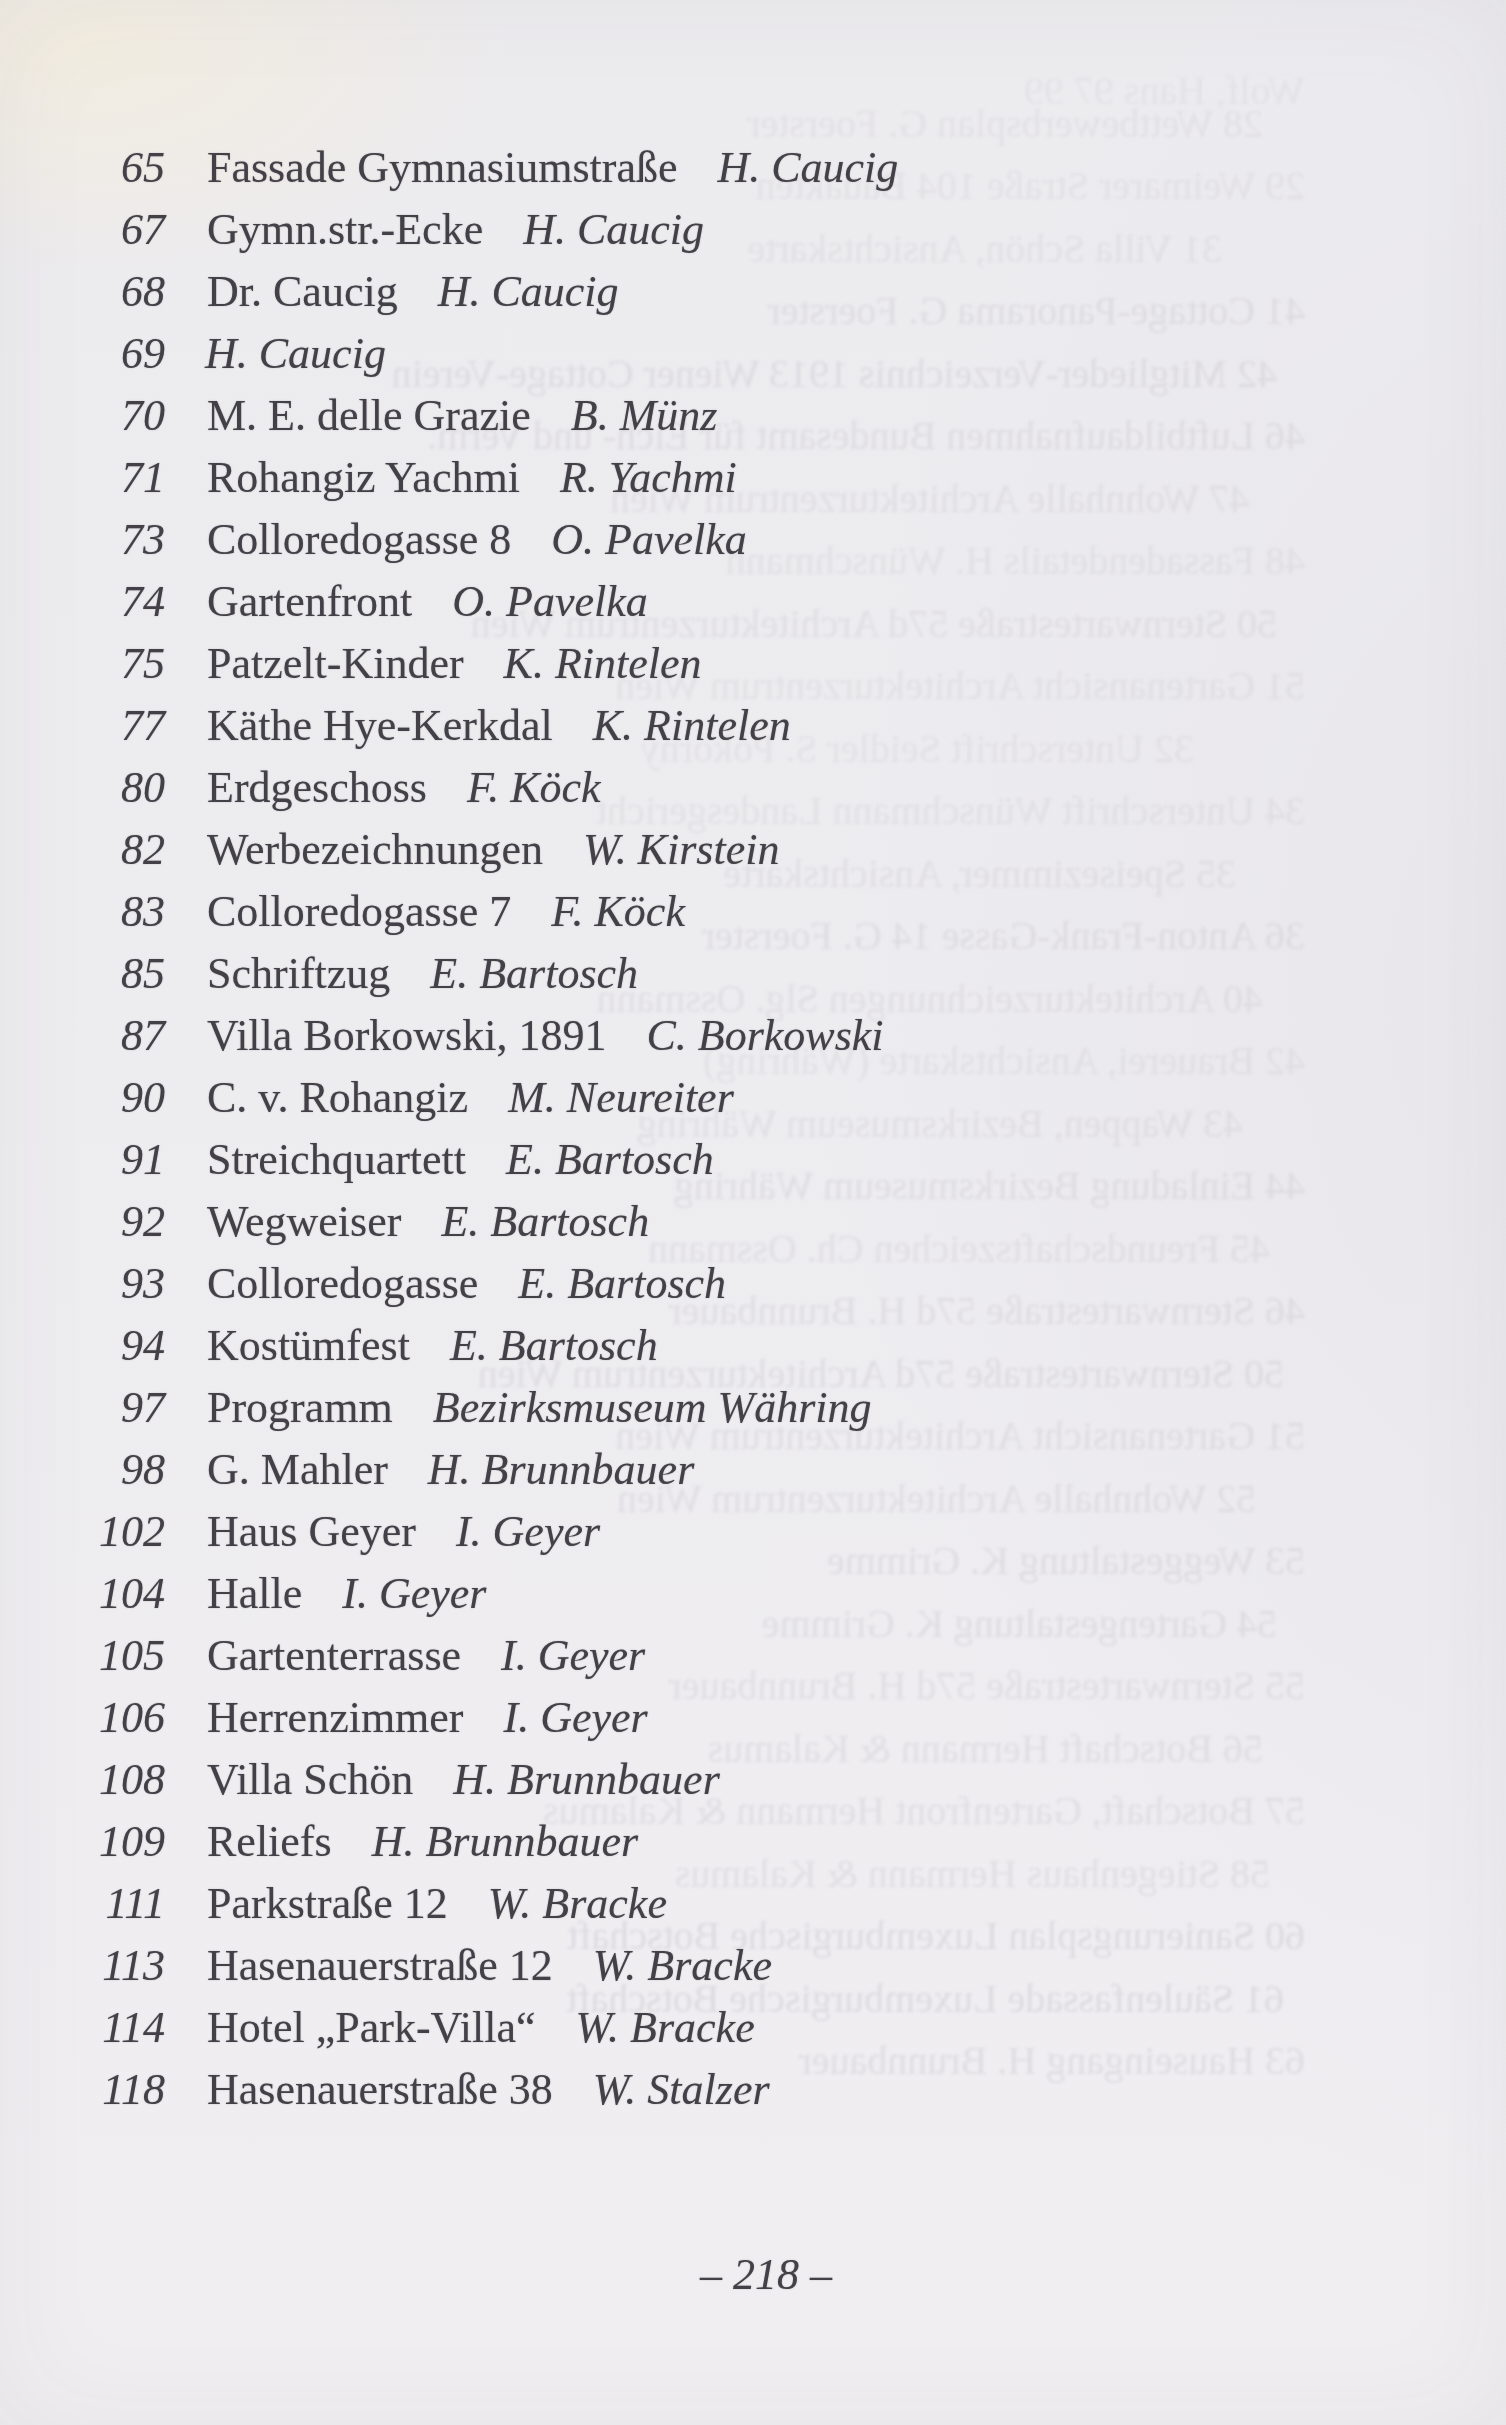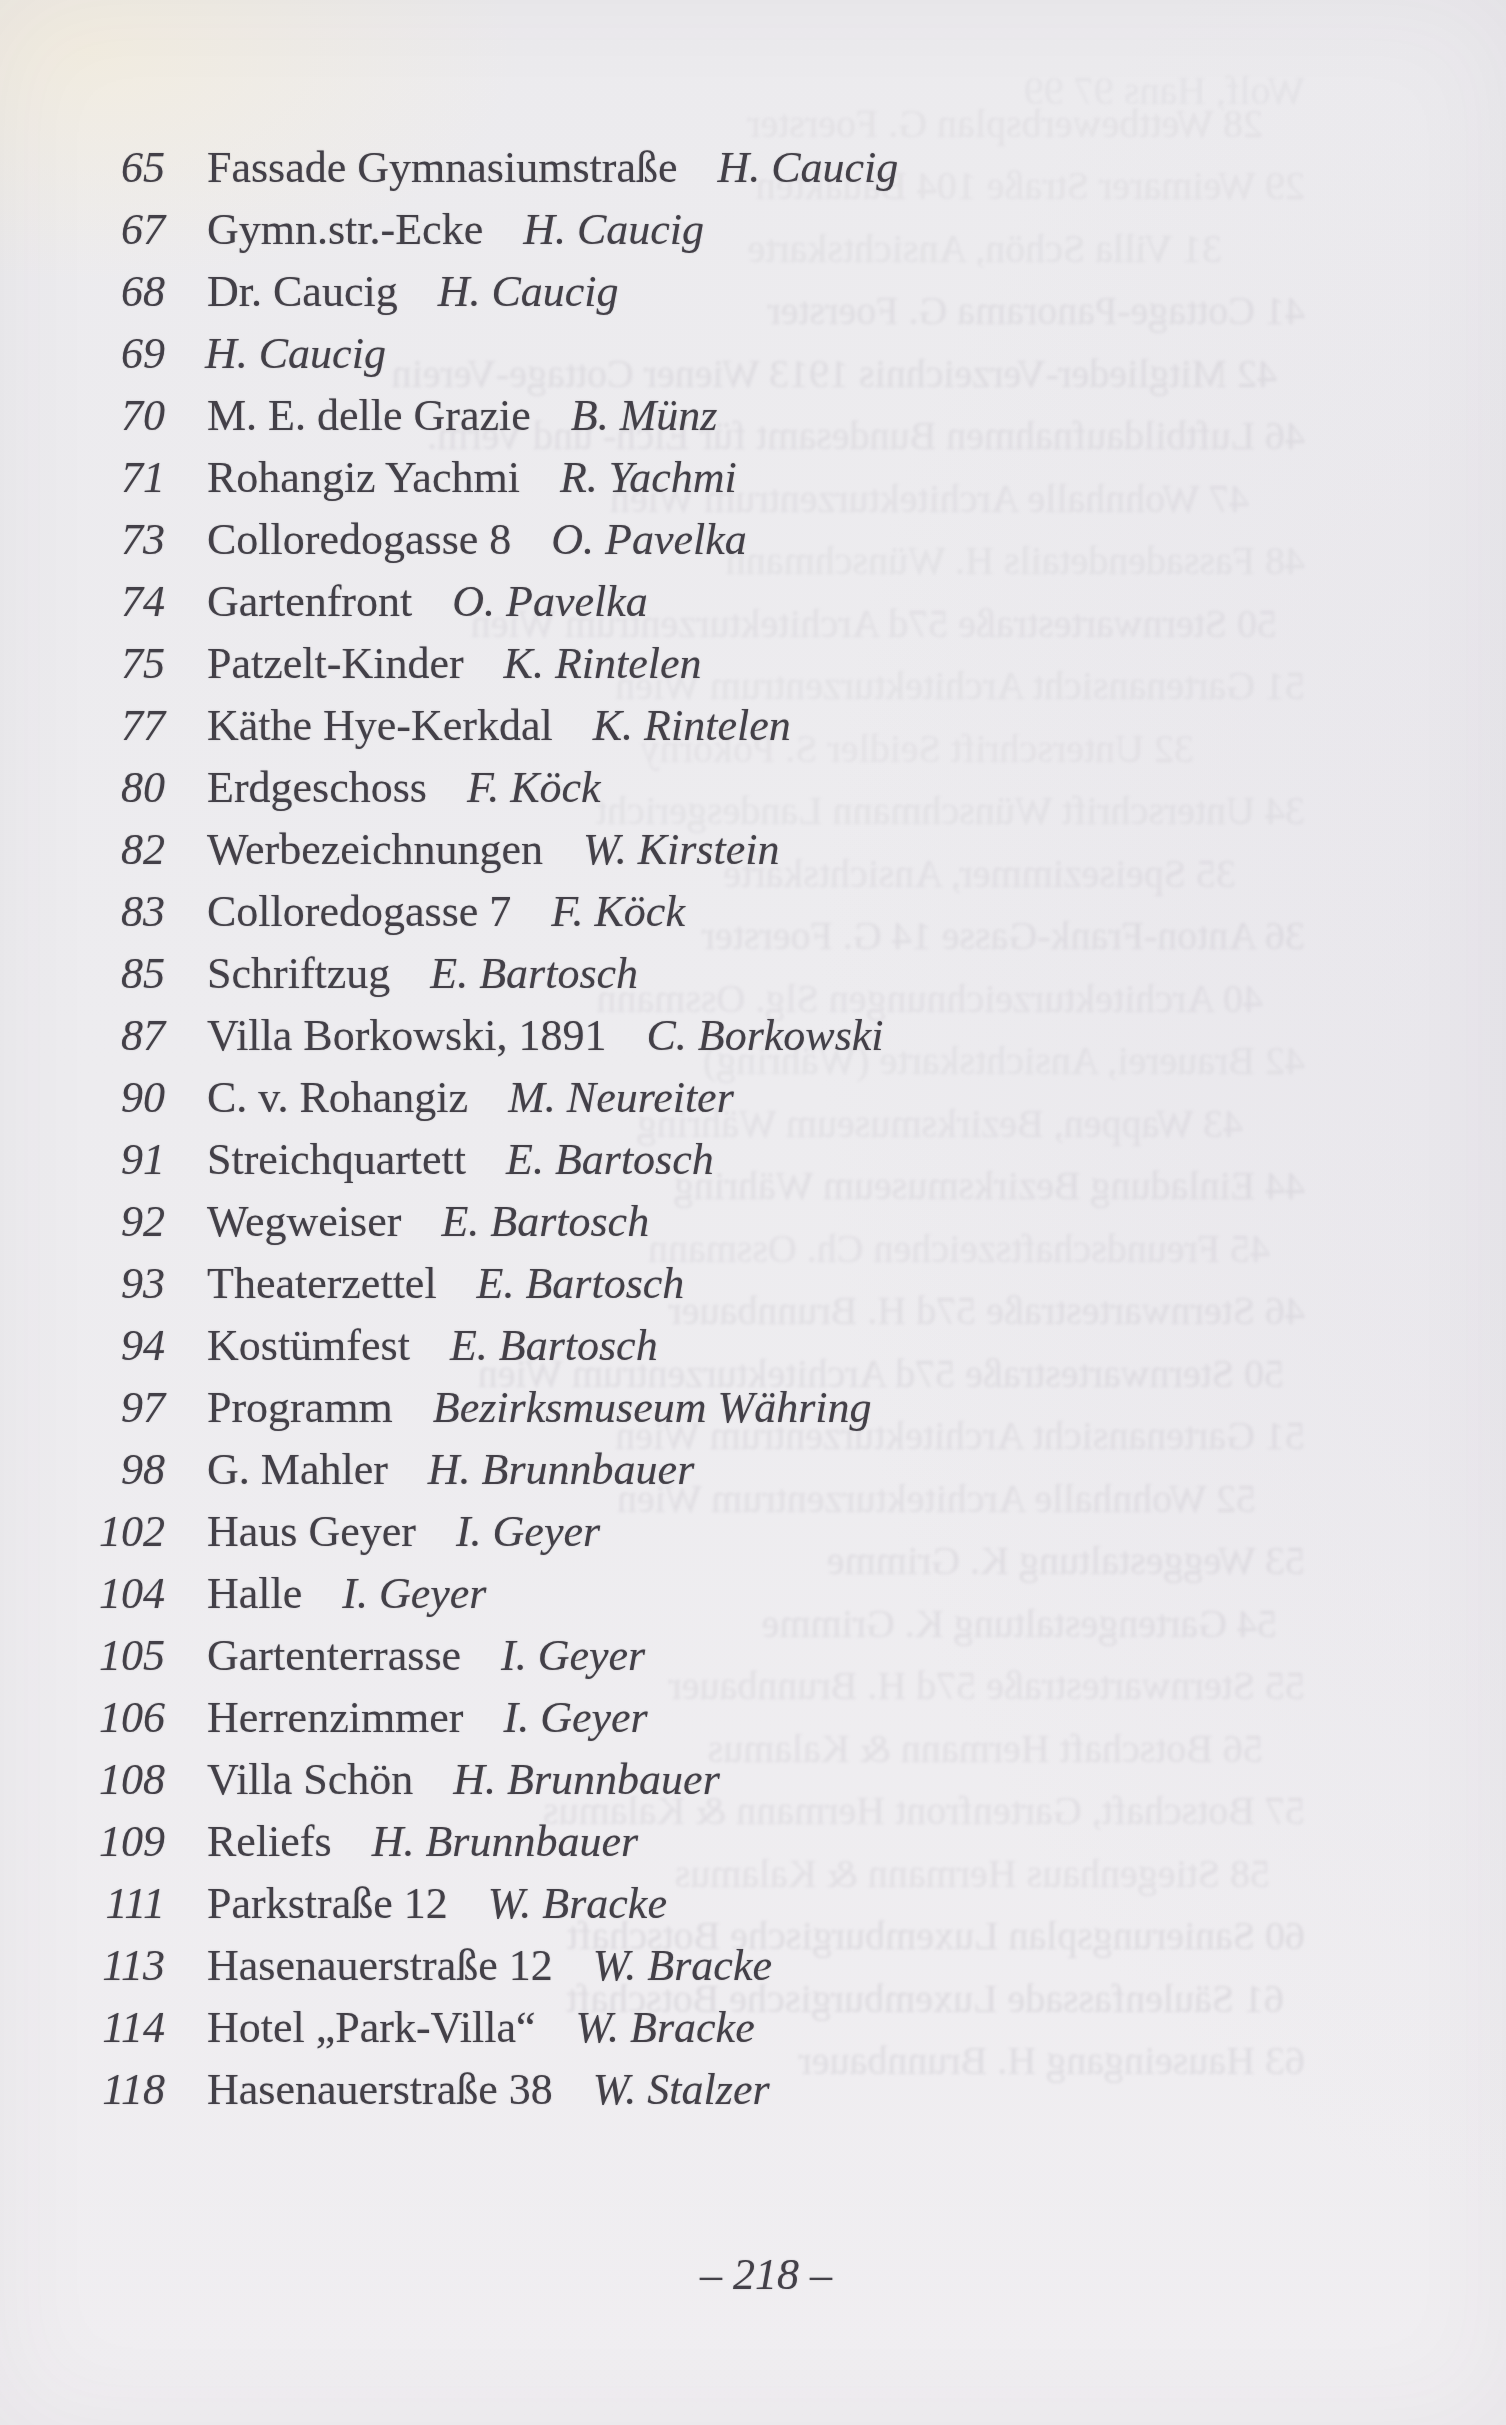--- a/index.html
+++ b/index.html
@@ -204,21 +204,21 @@
         <span class="cap">Streichquartett</span>
         <span class="cred">E. Bartosch</span>
       </div>
       <div class="row">
         <span class="num">92</span>
         <span class="cap">Wegweiser</span>
         <span class="cred">E. Bartosch</span>
       </div>
       <div class="row">
         <span class="num">93</span>
-        <span class="cap">Theaterzettel</span>
+        <span class="cap">Colloredogasse</span>
         <span class="cred">E. Bartosch</span>
       </div>
       <div class="row">
         <span class="num">94</span>
         <span class="cap">Kostümfest</span>
         <span class="cred">E. Bartosch</span>
       </div>
       <div class="row">
         <span class="num">97</span>
         <span class="cap">Programm</span>

